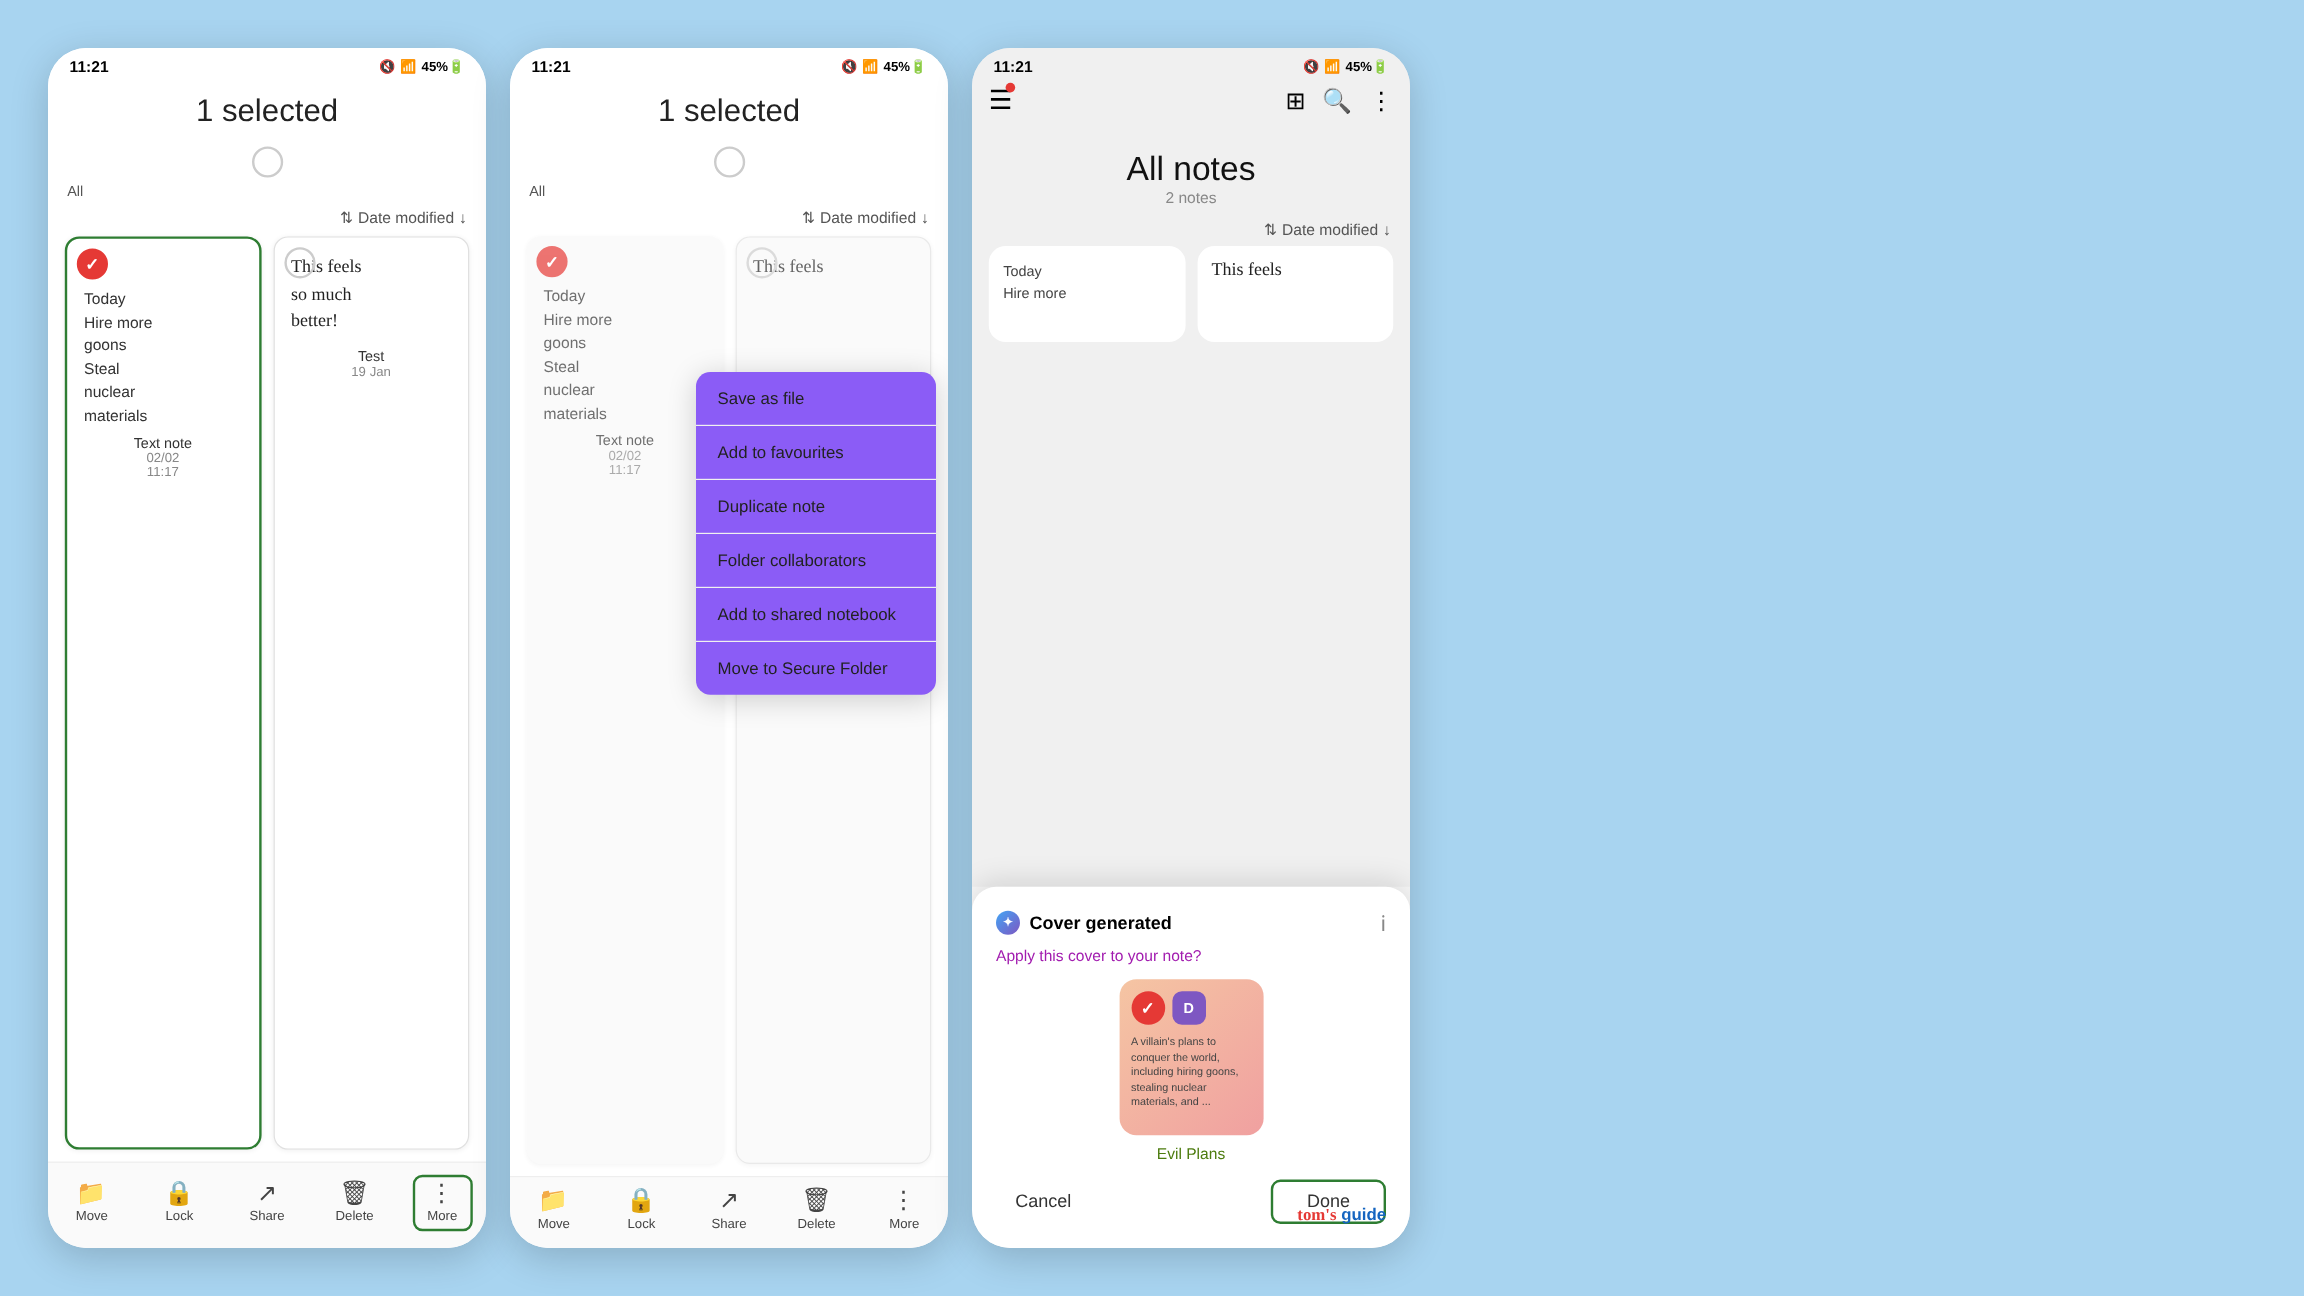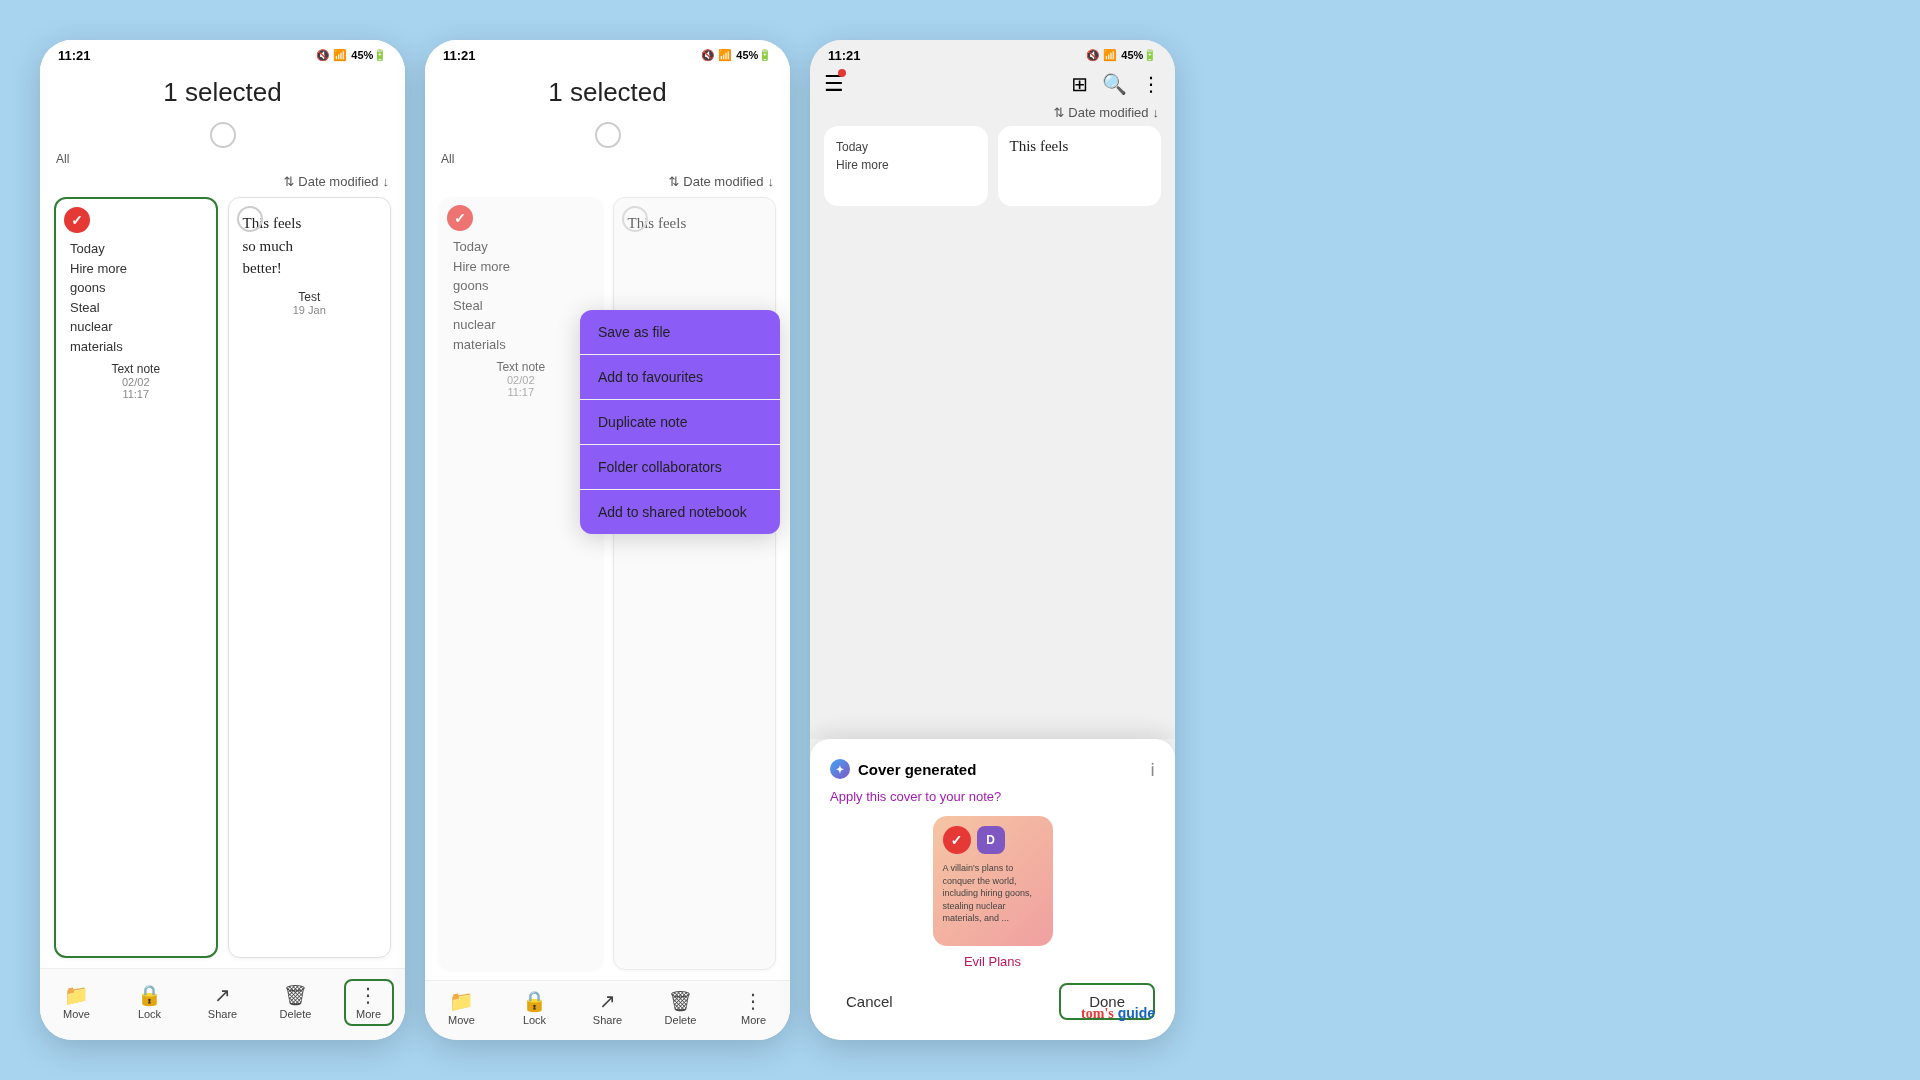--- a/index.html
+++ b/index.html
@@ -289,21 +289,21 @@
       color: white; font-size: 12px; font-weight: 700;
     }
     .cover-note-text {
       font-size: 9px;
       color: #444;
       line-height: 1.4;
     }
     .cover-label {
       text-align: center;
       font-size: 13px;
-      color: #be185d;
+      color: #4d7c0f;
       font-weight: 500;
       margin-bottom: 14px;
     }
     .modal-actions {
       display: flex;
       justify-content: space-between;
       align-items: center;
       margin-top: 8px;
     }
     .modal-cancel {
@@ -485,20 +485,21 @@
         </div>
       </div>
     </div>
 
     <div class="dropdown-menu">
       <div class="dropdown-item">Save as file</div>
       <div class="dropdown-item">Add to favourites</div>
       <div class="dropdown-item">Duplicate note</div>
       <div class="dropdown-item">Folder collaborators</div>
       <div class="dropdown-item">Add to shared notebook</div>
+      <div class="dropdown-item">Move to Secure Folder</div>
     </div>
 
     <div class="bottom-bar" style="margin-top:auto;">
       <div class="bottom-btn">
         <span class="btn-icon">📁</span>
         <span>Move</span>
       </div>
       <div class="bottom-btn">
         <span class="btn-icon">🔒</span>
         <span>Lock</span>
@@ -536,20 +537,24 @@
           <span class="red-dot"></span>
         </div>
       </div>
       <div class="toolbar-right">
         <span>⊞</span>
         <span>🔍</span>
         <span>⋮</span>
       </div>
     </div>
 
+    <div class="phone3-title-area">
+      <h1>All notes</h1>
+      <p>2 notes</p>
+    </div>
 
     <div class="phone3-sort">
       <span>⇅</span>
       <span>Date modified</span>
       <span>↓</span>
     </div>
 
     <div class="notes-list-row">
       <div class="note-preview">
         <div class="note-preview-text">Today<br>Hire more</div>

